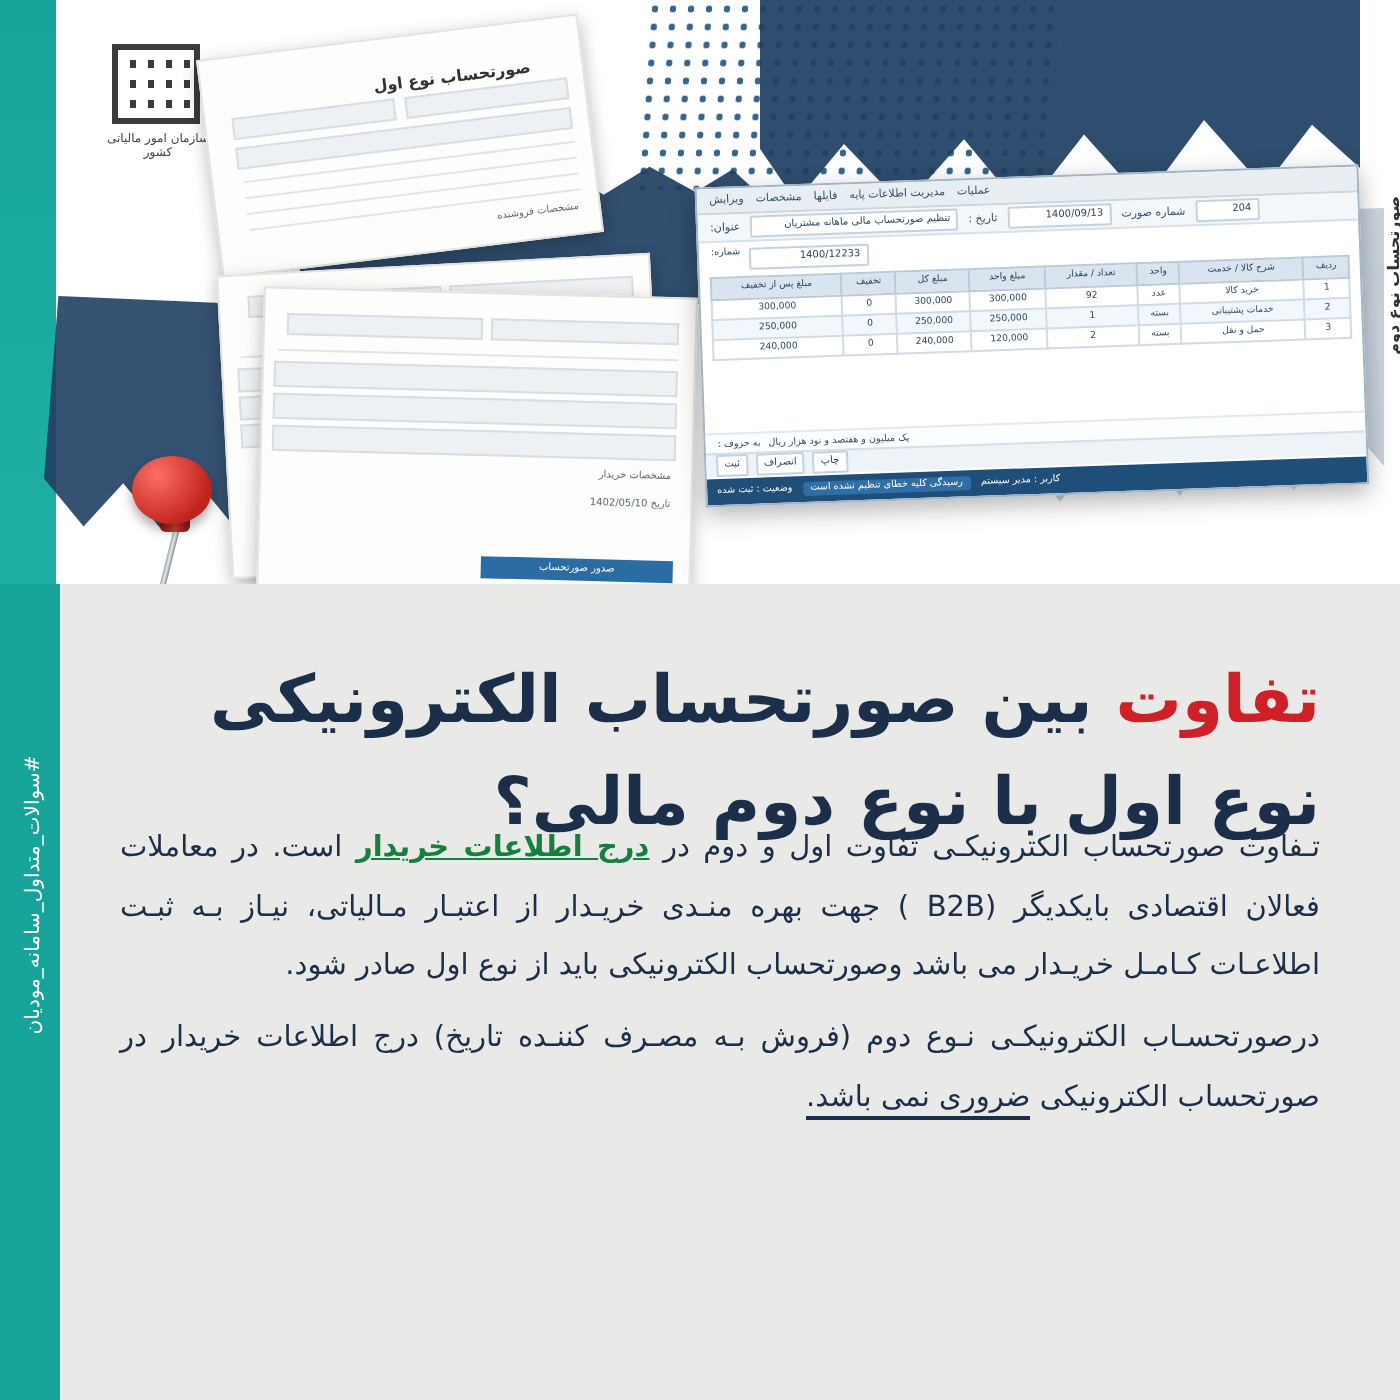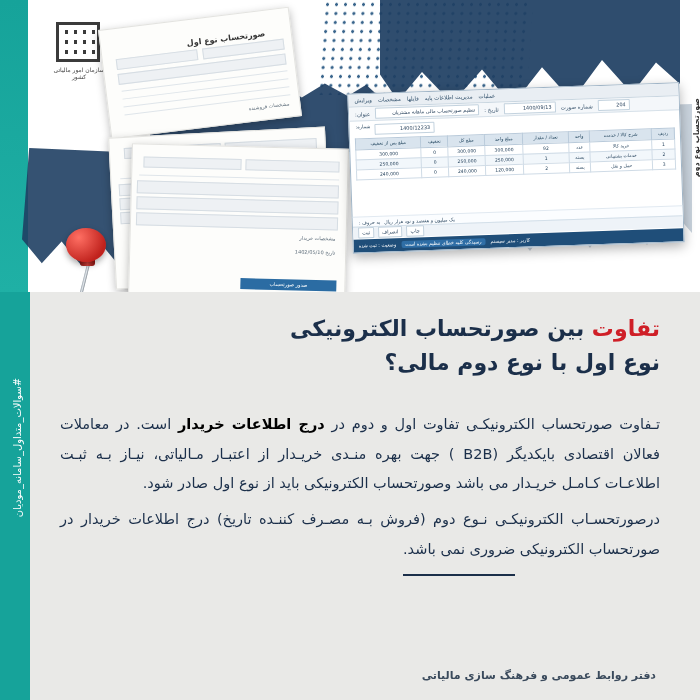--- a/index.html
+++ b/index.html
@@ -183,30 +183,30 @@
   .side-strip{
     position:absolute;left:0;top:0;width:30px;height:408px;background:#16a39a;
   }
   .side-hash{
     position:absolute;left:-58px;top:150px;width:150px;
     transform:rotate(-90deg);
     color:#ffffff;font-size:10px;letter-spacing:.5px;text-align:center;
     direction:rtl;
   }
   .title{
-    position:absolute;right:40px;top:20px;width:600px;text-align:right;
-    direction:rtl;font-size:22px;font-weight:bold;color:#1b2f4a;line-height:1.55;
+    position:absolute;right:40px;top:32px;width:600px;text-align:right;
+    direction:rtl;font-size:33px;font-weight:bold;color:#1b2f4a;line-height:1.55;
   }
   .title .hl{color:#cf1f27;}
   .body-txt{
     position:absolute;right:40px;top:118px;width:600px;text-align:justify;
     direction:rtl;font-size:14.5px;color:#1b2f4a;line-height:2.05;
   }
-  .red{color:#000000;font-weight:bold;}
-  .und{border-bottom:2px solid #1b2f4a;padding-bottom:17px;}
+  .red{color:#15803d;font-weight:bold;text-decoration:underline;}
+  .und{border-bottom:2px solid #1b2f4a;padding-bottom:1px;}
   .footer{
     position:absolute;right:44px;bottom:18px;direction:rtl;
     font-size:11px;color:#3a4a5c;font-weight:bold;
   }
   .p1,.p2,.p3{margin:0 0 6px 0;}
 </style>
 </head>
 <body>
 
 <div class="top-area">
@@ -374,14 +374,13 @@
       <span>تـفاوت صورتحساب الکترونیکـی تفاوت اول و دوم در</span>
       <span class="red">درج اطلاعات خریدار</span>
       <span>است. در معاملات فعالان اقتصادی بایکدیگر (B2B ) جهت بهره منـدی خریـدار از اعتبـار مـالیاتی، نیـاز بـه ثبـت اطلاعـات کـامـل خریـدار می باشد وصورتحساب الکترونیکی باید از نوع اول صادر شود.</span>
     </p>
     <p class="p2">
       <span>درصورتحسـاب الکترونیکـی نـوع دوم (فروش بـه مصـرف کننـده تاریخ) درج اطلاعات خریدار در صورتحساب الکترونیکی</span>
       <span class="und">ضروری نمی باشد.</span>
     </p>
   </div>
 
-  <div class="footer">دفتر روابط عمومی و فرهنگ سازی مالیاتی</div>
 </div>
 
 </body></html>

